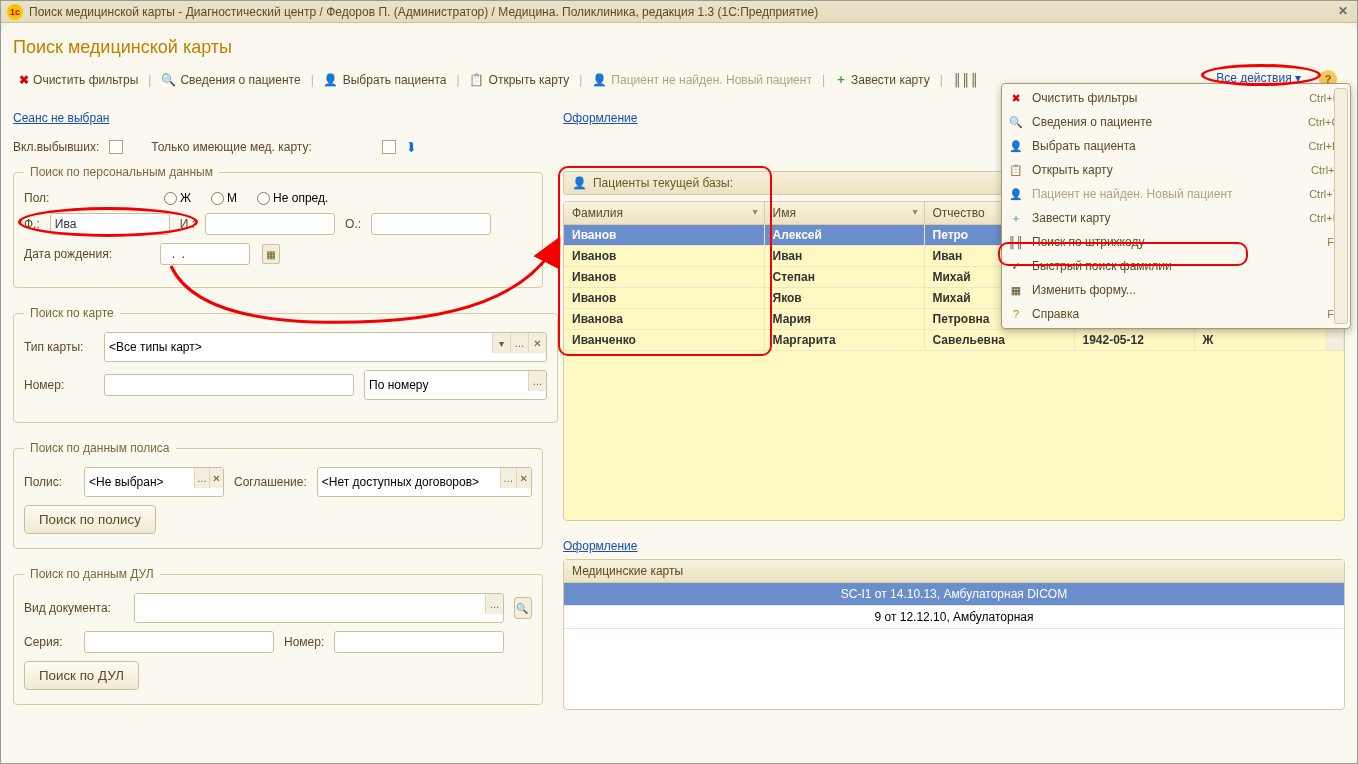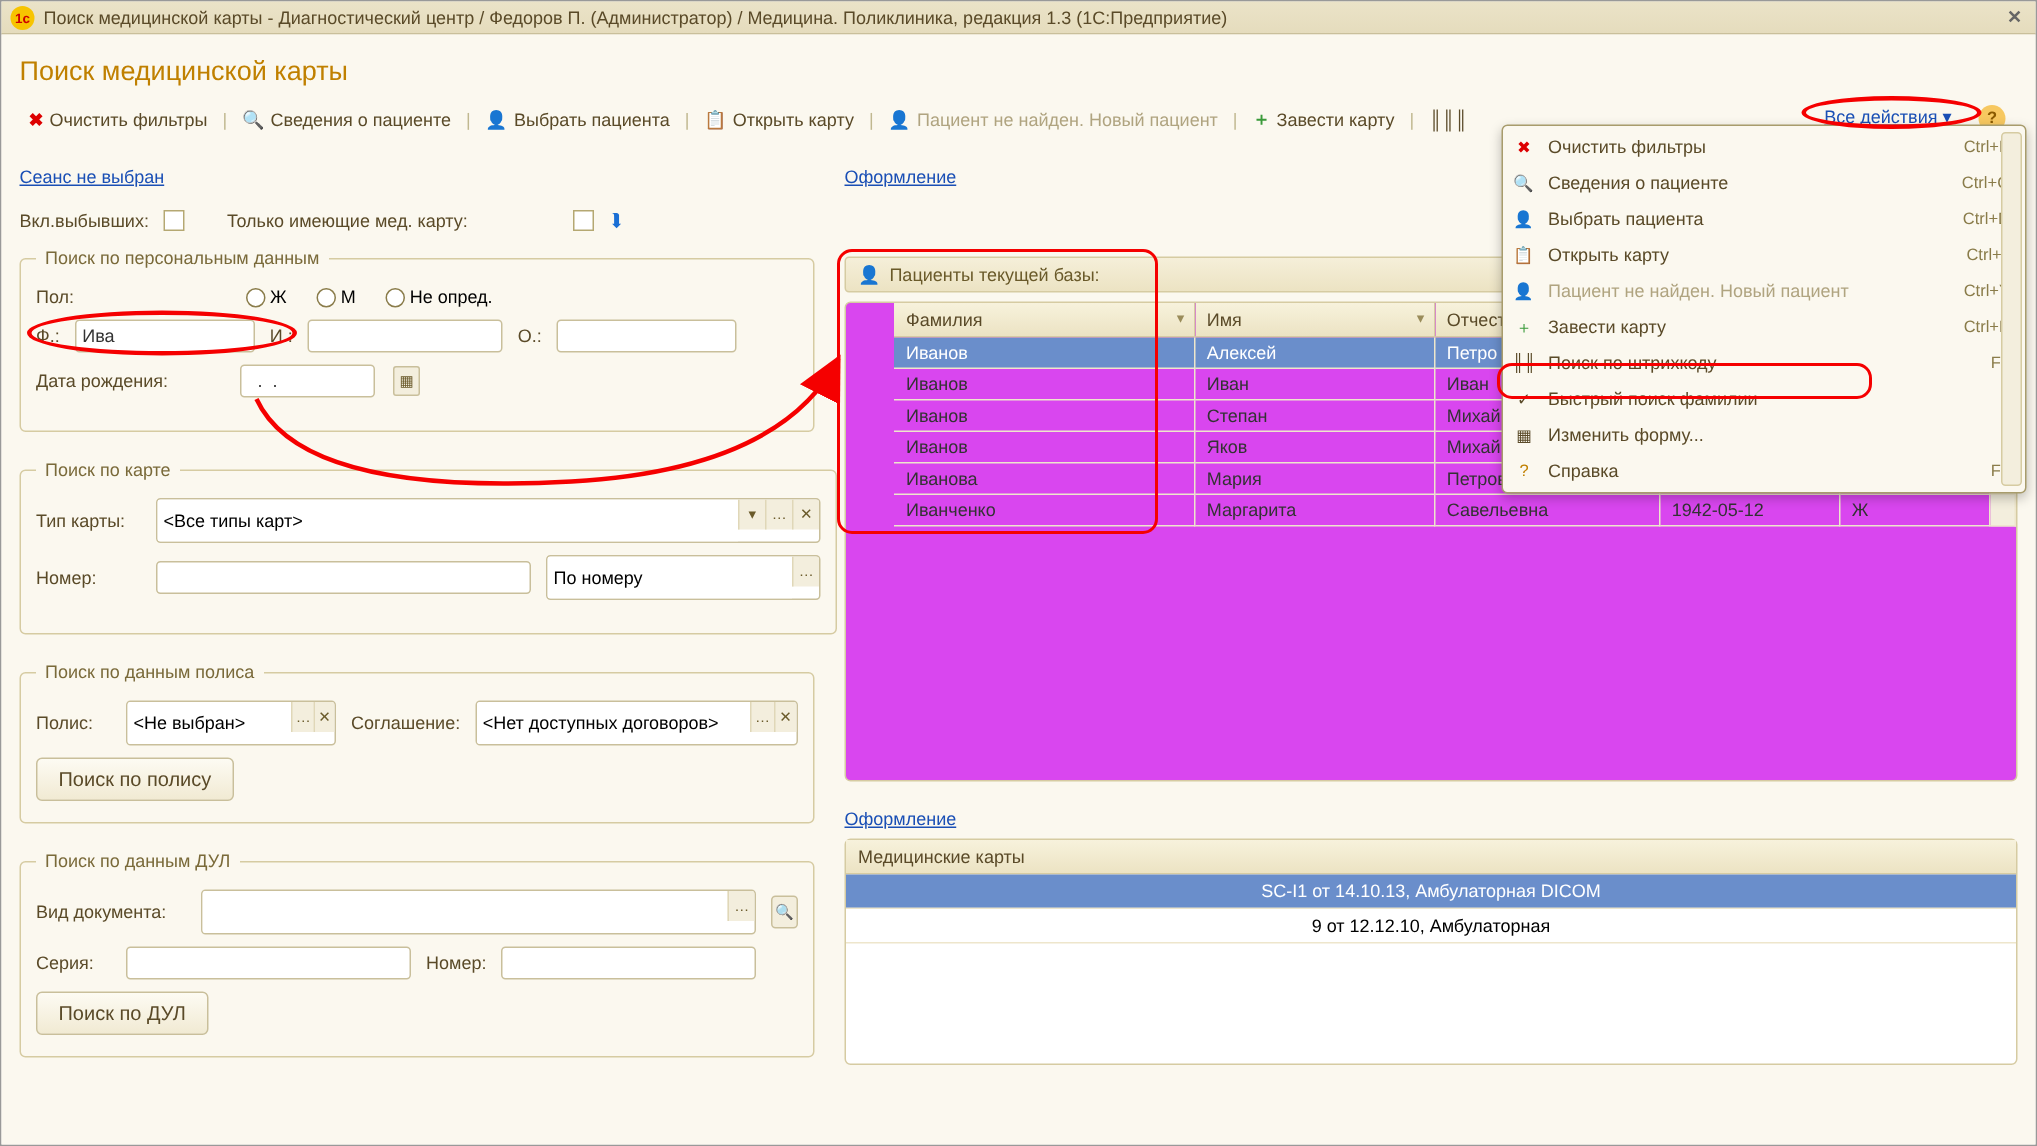--- a/index.html
+++ b/index.html
@@ -2,21 +2,21 @@
 <html><head>
 <meta charset="utf-8">
 <style>
   * { box-sizing: border-box; font-family: Arial, sans-serif; }
   body { margin: 0; background: #fff; font-size: 12px; }
   .window { width: 1358px; height: 764px; border: 1px solid #999; background: linear-gradient(#f5f0e0, #fbf8ef); position: relative; }
   .titlebar { height: 22px; background: linear-gradient(#ebe3c8, #e5dcbd); display: flex; align-items: center; padding: 0 6px; border-bottom: 1px solid #c9bf9b; justify-content: center; }
   .titlebar .logo { width: 16px; height: 16px; background: #f7c400; border-radius: 50%; margin-right: 6px; font-size: 9px; color:#c00; display:flex;align-items:center;justify-content:center;font-weight:bold;}
   .titlebar .title { flex: 1; color: #5a4a28; font-size: 12px; }
   .titlebar .close { width: 16px; height: 16px; color: #666; font-weight: bold; text-align: center; cursor: pointer; }
-  .content { padding: 8px 12px 12px 12px; background: #fbf8ef; height: calc(100% - 22px); }
+  .content { padding: 8px 12px 12px 12px; background: #fbf8ef; height: calc(100% - 22px); border-radius: 13px; }
   h1.page-title { color: #c08000; font-size: 18px; font-weight: normal; margin: 6px 0 10px 0; }
   .toolbar { display: flex; align-items: center; gap: 2px; flex-wrap: wrap; margin-bottom: 6px; }
   .tb-btn { display: inline-flex; align-items: center; gap: 4px; padding: 3px 6px; color: #5a4a28; cursor: pointer; border-radius: 3px; }
   .tb-btn.disabled { color: #b0a480; }
   .tb-sep { color: #c0b890; margin: 0 2px; }
   .link { color: #1a4fb5; text-decoration: underline; cursor: pointer; }
   .cols { display: flex; gap: 20px; margin-top: 20px; }
   .left-col { width: 530px; }
   .right-col { flex: 1; position: relative; }
   .row { display: flex; align-items: center; gap: 10px; margin-bottom: 8px; }
@@ -25,25 +25,25 @@
   legend { color: #7a6a3a; padding: 0 6px; font-size: 12px; }
   .lbl { color: #5a4a28; white-space: nowrap; }
   .radio-group { display: flex; gap: 20px; margin-left: 100px; }
   .radio { width: 13px; height: 13px; border: 1px solid #8a7c4a; border-radius: 50%; display: inline-block; vertical-align: middle; margin-right: 3px; background:#fff;}
   input.txt { border: 1px solid #c9bf9b; background: #fff; height: 22px; padding: 2px 4px; font-size: 12px; color: #333; border-radius: 3px; }
   .input-wrap { display: inline-flex; border: 1px solid #c9bf9b; background: #fff; border-radius: 3px; overflow: hidden; }
   .input-wrap input { border: none; outline: none; height: 28px; padding: 2px 4px; font-size: 12px; }
   .mini-btn { width: 18px; height: 20px; background: #f3eedd; border-left: 1px solid #e0d7b8; display: flex; align-items: center; justify-content: center; font-size: 10px; color: #6a5a2a; cursor: pointer; }
   .btn { border: 1px solid #c9bf9b; background: linear-gradient(#fdfbf3,#f1ead3); padding: 6px 14px; border-radius: 4px; color: #5a4a28; cursor: pointer; text-align: center; }
   .section-title { font-size: 12px; color: #6a5a2a; margin: 6px 0; background: linear-gradient(#f5efd9,#ece3c3); border:1px solid #d6cba2; border-radius:3px; padding:4px 8px; display:flex; align-items:center; gap:6px;}
-  .table-wrap { border: 1px solid #d6cba2; border-radius: 4px; background: #d946ef; height: 320px; position: relative; padding-left: 32px; }
+  .table-wrap { border: 1px solid #d6cba2; border-radius: 4px; background: #fef9c3; height: 320px; position: relative; }
   table.grid { width: 100%; border-collapse: collapse; font-size: 12px; }
   table.grid th { background: linear-gradient(#f7f2dc,#ece3c3); text-align: left; padding: 4px 8px; border-right: 1px solid #d6cba2; border-bottom: 1px solid #d6cba2; color: #5a4a28; font-weight: normal; position: relative;}
   table.grid th .sort { position:absolute; right:6px; color:#9a8c5a; font-size:10px;}
-  table.grid td { padding: 3px 8px; border-right: 1px solid #eee6cc; border-bottom: 1px solid #eee6cc; color: #333; }
+  table.grid td { padding: 3px 8px; border-right: 1px solid #eee6cc; border-bottom: 1px solid #eee6cc; color: #333; font-weight: bold; }
   tr.selected td { background: #6a8ecb; color: #fff; }
   .scroll-col { width: 16px; background: #f3eedd; border-left:1px solid #d6cba2;}
   .cards-box { border: 1px solid #d6cba2; border-radius: 4px; background: #fff; margin-top:4px;}
   .cards-box .hdr { background: linear-gradient(#f7f2dc,#ece3c3); padding: 4px 8px; border-bottom: 1px solid #d6cba2; color: #5a4a28; }
   .cards-box .row-item { padding: 4px 8px; border-bottom: 1px solid #eee6cc; text-align: center; }
   .cards-box .row-item.selected { background: #6a8ecb; color: #fff; }
   .all-actions-btn { position: absolute; right: 36px; top: 0; color: #1a4fb5; text-decoration: underline; cursor: pointer; padding: 3px 8px; }
   .help-circle { position: absolute; right: 8px; top: 2px; width: 18px; height: 18px; border-radius: 50%; background: #f7c860; display: flex; align-items: center; justify-content: center; color: #8a5a00; font-weight: bold; font-size: 11px;}
   .popup-menu { position: absolute; right: 6px; top: 82px; width: 350px; background: #fbf8ef; border: 1px solid #a89c6c; border-radius: 4px; box-shadow: 0 3px 8px rgba(0,0,0,0.25); z-index: 50; padding: 2px 0;}
   .menu-item { display: flex; align-items: center; padding: 4px 10px 4px 6px; gap: 8px; color: #5a4a28; cursor: pointer; position: relative;}

